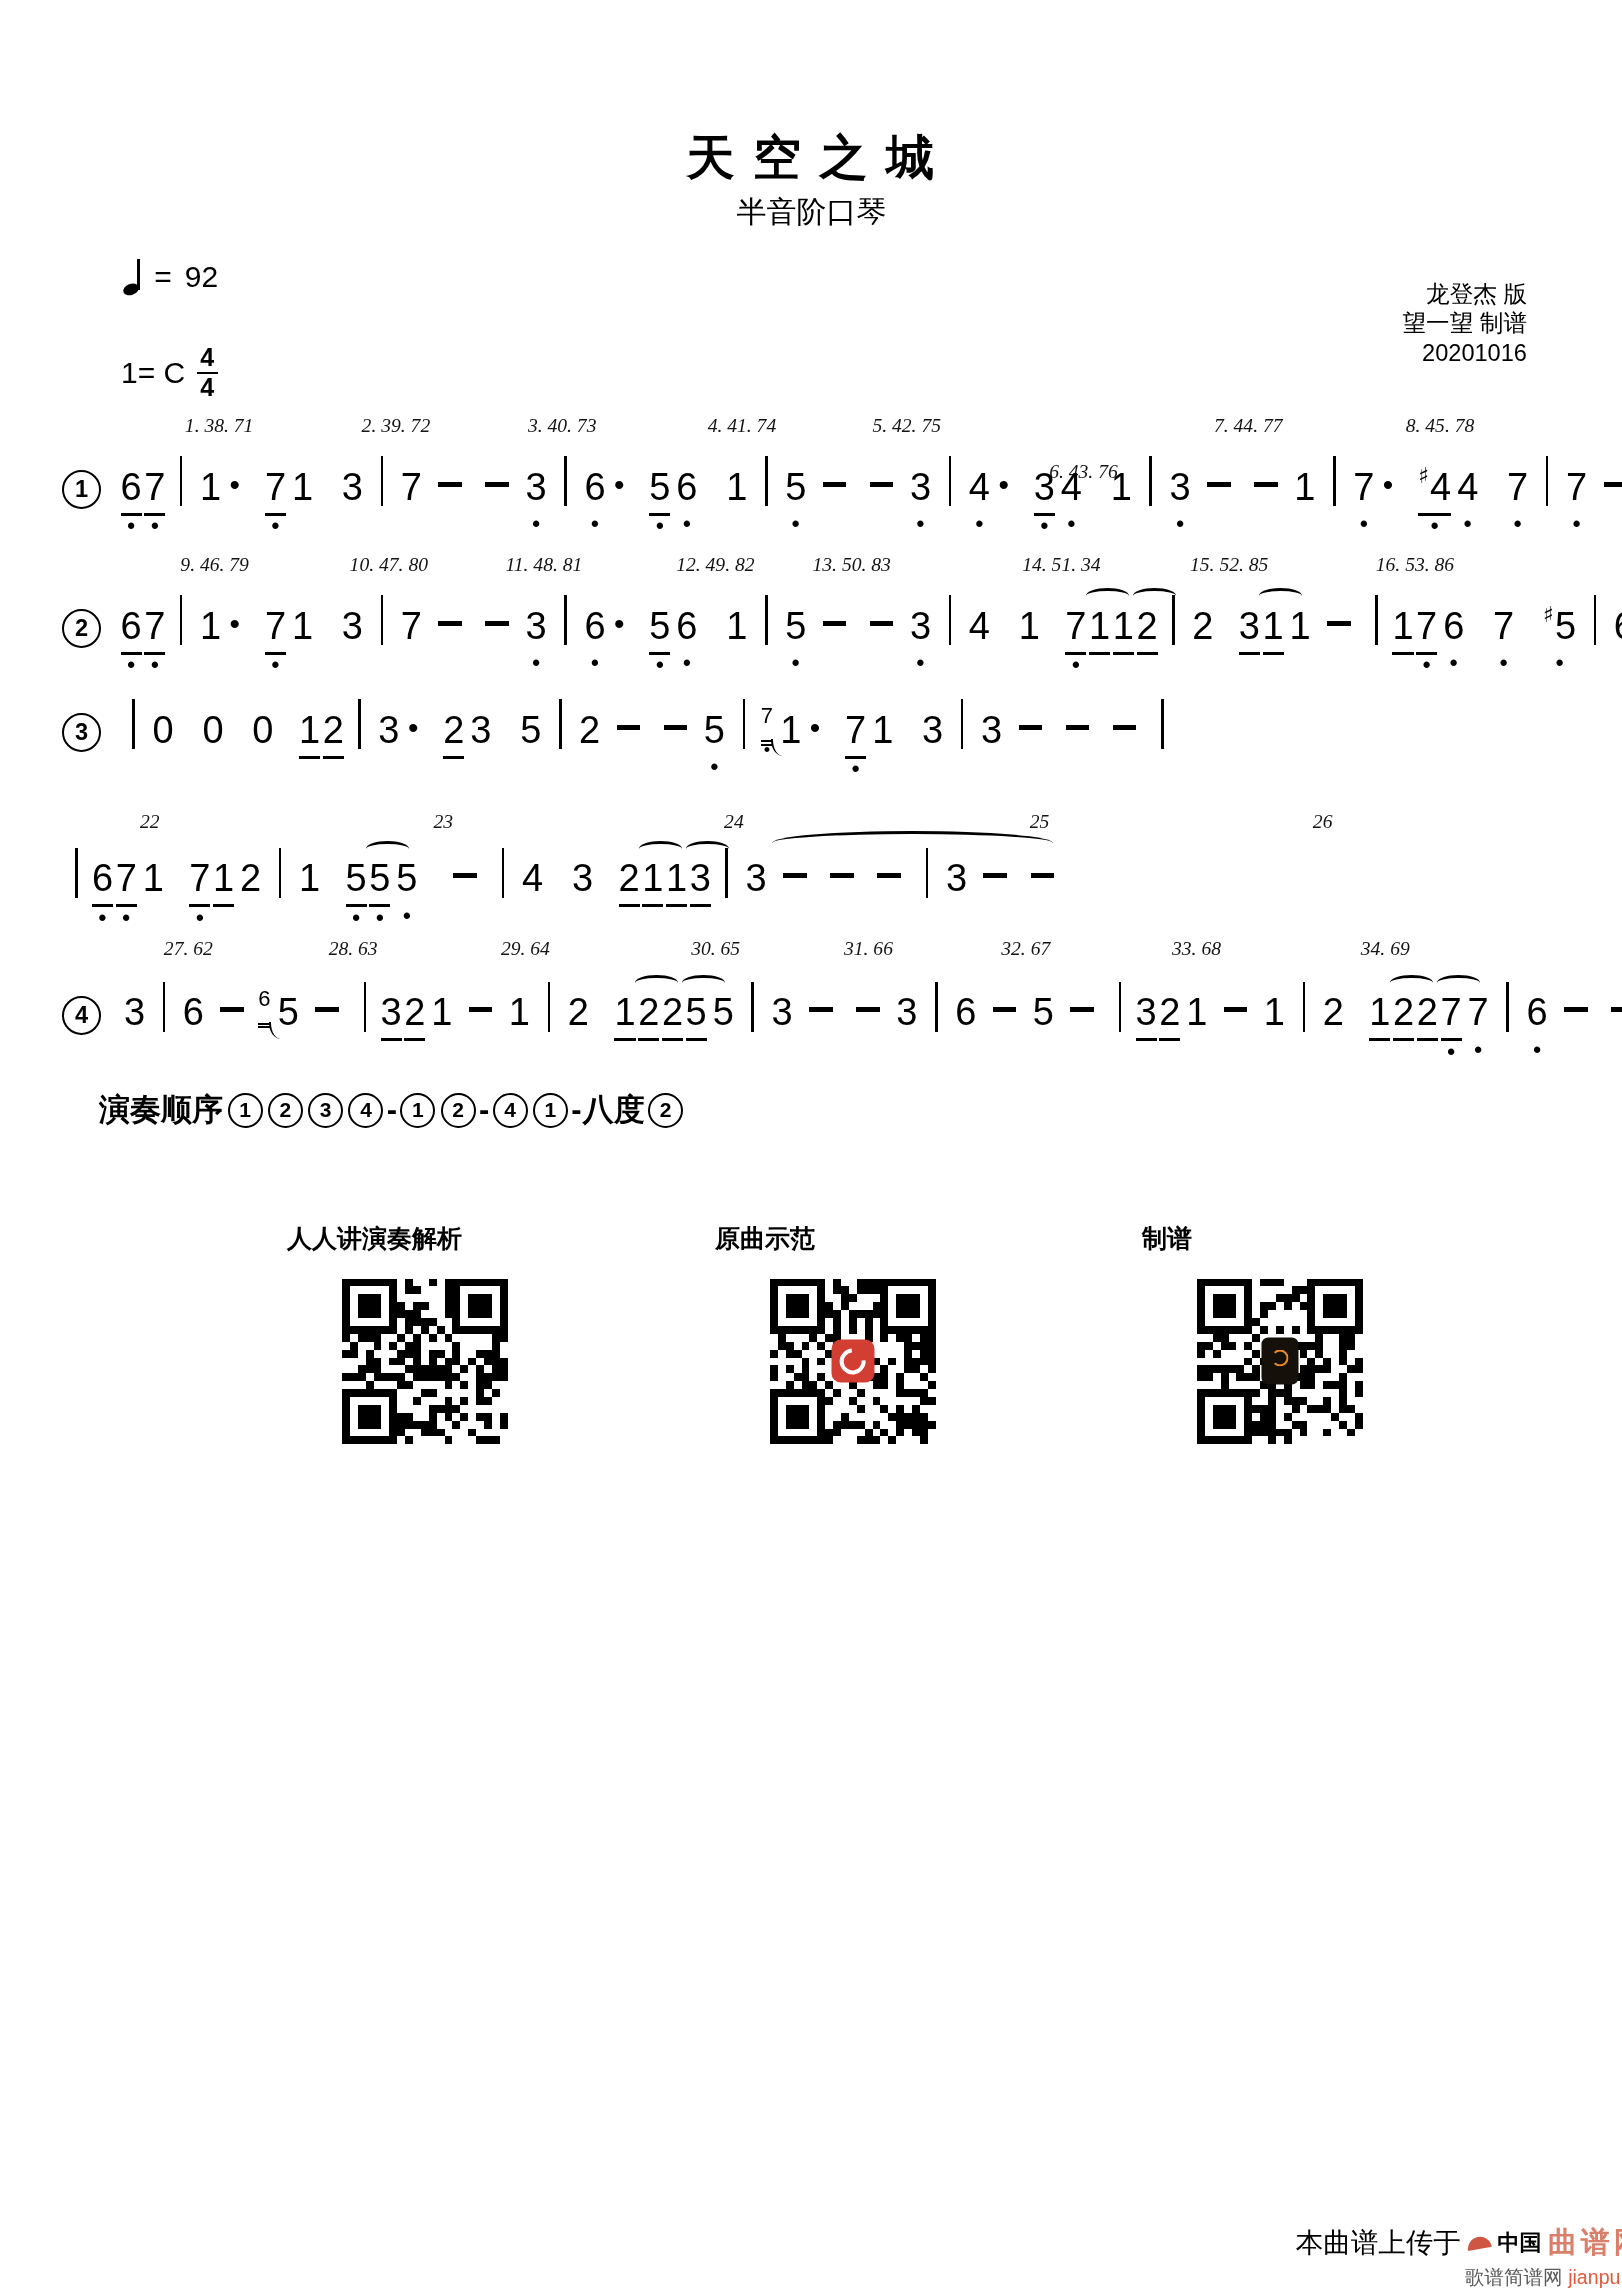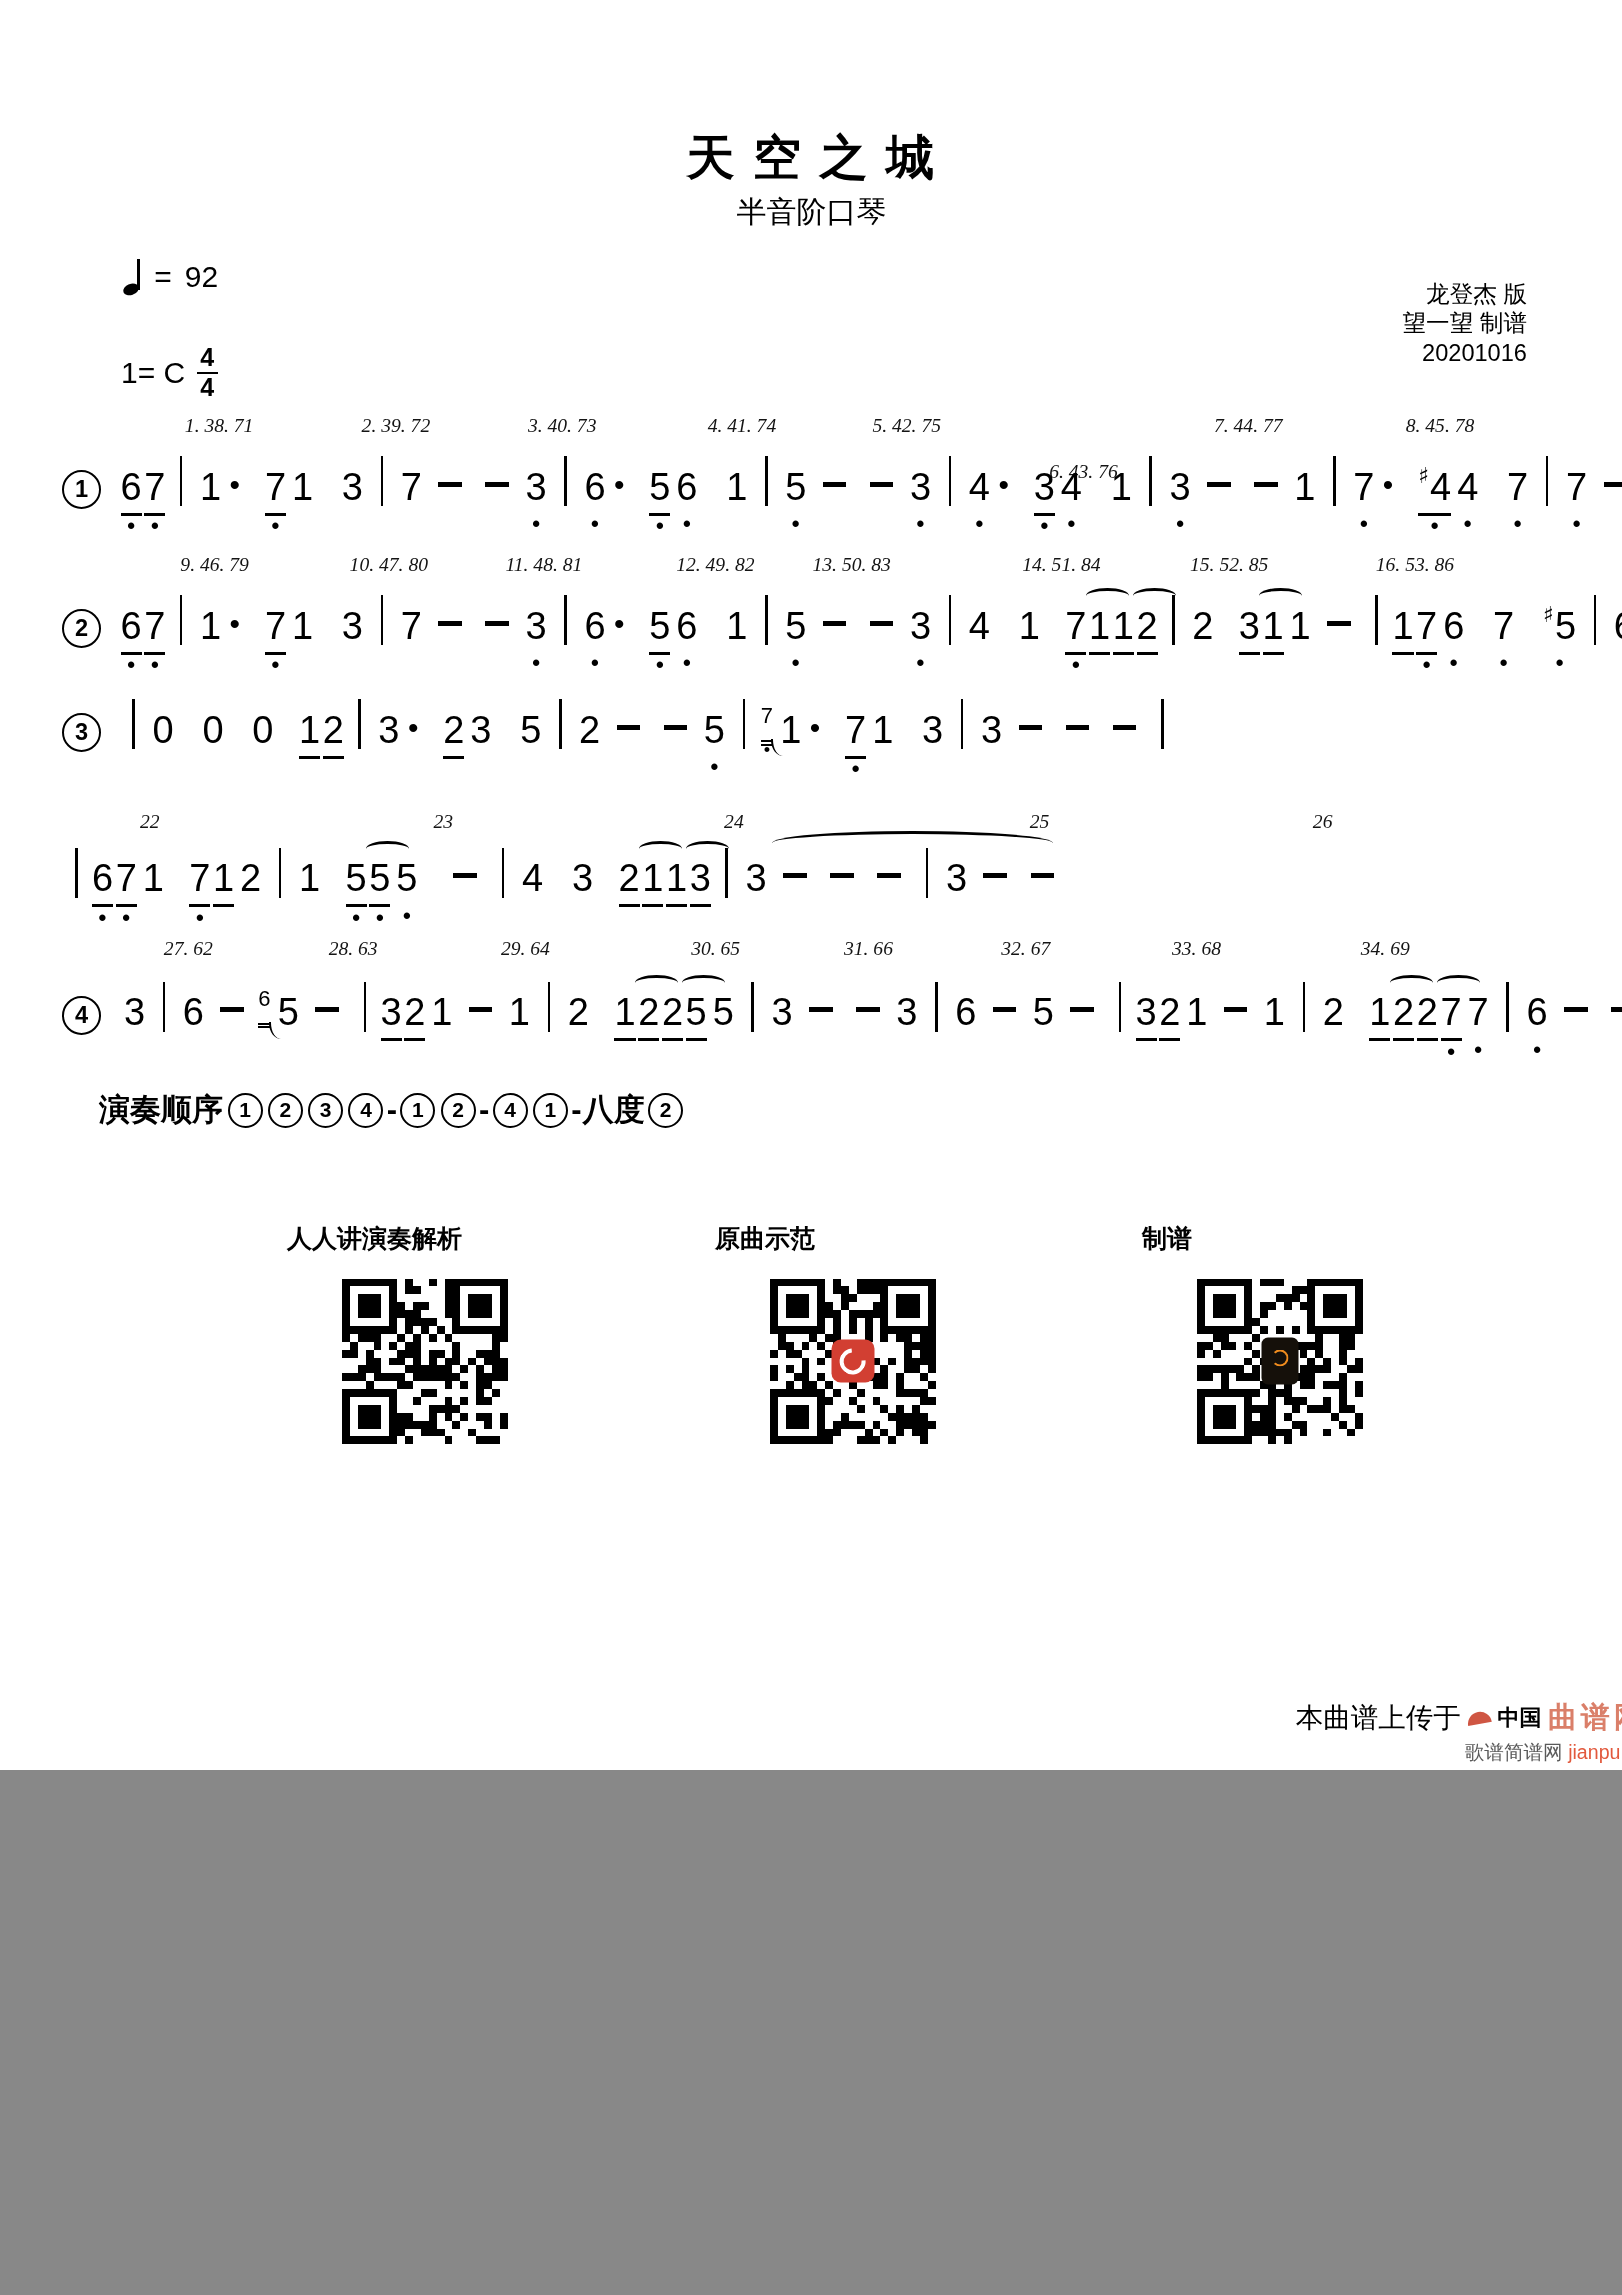--- a/index.html
+++ b/index.html
@@ -1,16 +1,16 @@
 <!DOCTYPE html>
 <html style="font-size:10.5px"><head>
 <meta charset="utf-8">
 <style>
   html,body{margin:0;padding:0;background:#888;}
-  #page{position:relative;width:1623px;height:1770px;background:#ffffff;overflow:hidden;
+  #page{position:relative;width:1623px;height:2295px;background:#ffffff;overflow:hidden;
         font-family:"Liberation Sans",sans-serif;color:#000;}
 
   .title{position:absolute;top:126px;left:0;width:100%;text-align:center;
          font-size:48px;font-weight:bold;letter-spacing:2.6px;}
   .subtitle{position:absolute;top:192px;left:0;width:100%;text-align:center;font-size:30px;}
 
   .tempo{position:absolute;top:257px;left:123px;display:flex;align-items:center;gap:13px;font-size:30px;}
   .qnote{position:relative;width:18.3px;height:39px;}
   .qnote::before{content:"";position:absolute;left:0;bottom:1.3px;width:15.7px;height:11px;
                  background:#000;border-radius:50%;transform:rotate(-20deg);}
@@ -125,21 +125,21 @@
         </div>
         <div class="notes"><span class="circle">1</span><span class="tk u1">6<span class="lo">•</span></span><span class="tk u1">7<span class="lo">•</span></span><span class="bar"></span><span class="tk">1</span><span class="adot">•</span><span class="sp"></span><span class="tk u1">7<span class="lo">•</span></span><span class="tk">1</span><span class="sp"></span><span class="tk">3</span><span class="bar"></span><span class="tk">7</span><span class="dash"></span><span class="dash"></span><span class="tk">3<span class="lo">•</span></span><span class="bar"></span><span class="tk">6<span class="lo">•</span></span><span class="adot">•</span><span class="sp"></span><span class="tk u1">5<span class="lo">•</span></span><span class="tk">6<span class="lo">•</span></span><span class="sp"></span><span class="tk">1</span><span class="bar"></span><span class="tk">5<span class="lo">•</span></span><span class="dash"></span><span class="dash"></span><span class="tk">3<span class="lo">•</span></span><span class="bar"></span><span class="tk">4<span class="lo">•</span></span><span class="adot">•</span><span class="sp"></span><span class="tk u1">3<span class="lo">•</span></span><span class="tk">4<span class="lo">•</span></span><span class="sp"></span><span class="tk">1</span><span class="bar"></span><span class="tk">3<span class="lo">•</span></span><span class="dash"></span><span class="dash"></span><span class="tk">1</span><span class="bar"></span><span class="tk">7<span class="lo">•</span></span><span class="adot">•</span><span class="sp"></span><span class="tk u1"><span class="sharp">♯</span>4<span class="lo">•</span></span><span class="tk">4<span class="lo">•</span></span><span class="sp"></span><span class="tk">7<span class="lo">•</span></span><span class="bar"></span><span class="tk">7<span class="lo">•</span></span><span class="dash"></span></div>
       </div>
       <div class="system sys2">
         <div class="mnums">
           <span class="mnum" style="left: 7.9%;">9. 46. 79</span>
           <span class="mnum" style="left: 19.2%;">10. 47. 80</span>
           <span class="mnum" style="left: 29.6%;">11. 48. 81</span>
           <span class="mnum" style="left: 41%;">12. 49. 82</span>
           <span class="mnum" style="left: 50.1%;">13. 50. 83</span>
-          <span class="mnum" style="left: 64.1%;">14. 51. 84</span>
+          <span class="mnum" style="left: 64.1%;">14. 51. 34</span>
           <span class="mnum" style="left: 75.3%;">15. 52. 85</span>
           <span class="mnum" style="left: 87.7%;">16. 53. 86</span>
         </div>
         <div class="notes"><span class="circle">2</span><span class="tk u1">6<span class="lo">•</span></span><span class="tk u1">7<span class="lo">•</span></span><span class="bar"></span><span class="tk">1</span><span class="adot">•</span><span class="sp"></span><span class="tk u1">7<span class="lo">•</span></span><span class="tk">1</span><span class="sp"></span><span class="tk">3</span><span class="bar"></span><span class="tk">7</span><span class="dash"></span><span class="dash"></span><span class="tk">3<span class="lo">•</span></span><span class="bar"></span><span class="tk">6<span class="lo">•</span></span><span class="adot">•</span><span class="sp"></span><span class="tk u1">5<span class="lo">•</span></span><span class="tk">6<span class="lo">•</span></span><span class="sp"></span><span class="tk">1</span><span class="bar"></span><span class="tk">5<span class="lo">•</span></span><span class="dash"></span><span class="dash"></span><span class="tk">3<span class="lo">•</span></span><span class="bar"></span><span class="tk">4</span><span class="sp"></span><span class="tk">1</span><span class="sp"></span><span class="tk u1">7<span class="lo">•</span></span><span class="tk u1">1</span><span class="arcw"><span class="arc"></span></span><span class="tk u1">1</span><span class="tk u1">2</span><span class="arcw"><span class="arc"></span></span><span class="bar"></span><span class="tk">2</span><span class="sp"></span><span class="tk u1">3</span><span class="tk u1">1</span><span class="arcw"><span class="arc"></span></span><span class="tk">1</span><span class="dash"></span><span class="bar"></span><span class="tk u1">1</span><span class="tk u1">7<span class="lo">•</span></span><span class="tk">6<span class="lo">•</span></span><span class="sp"></span><span class="tk">7<span class="lo">•</span></span><span class="sp"></span><span class="tk"><span class="sharp">♯</span>5<span class="lo">•</span></span><span class="bar"></span><span class="tk">6</span></div>
       </div>
       <div class="system sys3">
         <div class="notes"><span class="circle">3</span><span class="bar"></span><span class="tk">0</span><span class="sp"></span><span class="tk">0</span><span class="sp"></span><span class="tk">0</span><span class="sp"></span><span class="tk u1">1</span><span class="tk u1">2</span><span class="bar"></span><span class="tk">3</span><span class="adot">•</span><span class="sp"></span><span class="tk u1">2</span><span class="tk">3</span><span class="sp"></span><span class="tk">5</span><span class="bar"></span><span class="tk">2</span><span class="dash"></span><span class="dash"></span><span class="tk">5<span class="lo">•</span></span><span class="bar"></span><span class="tk grace">7<span class="lo">•</span></span><span class="tk">1</span><span class="adot">•</span><span class="sp"></span><span class="tk u1">7<span class="lo">•</span></span><span class="tk">1</span><span class="sp"></span><span class="tk">3</span><span class="bar"></span><span class="tk">3</span><span class="dash"></span><span class="dash"></span><span class="dash"></span><span class="bar"></span></div>
       </div>
       <div class="system sys4">
         <div class="mnums">

